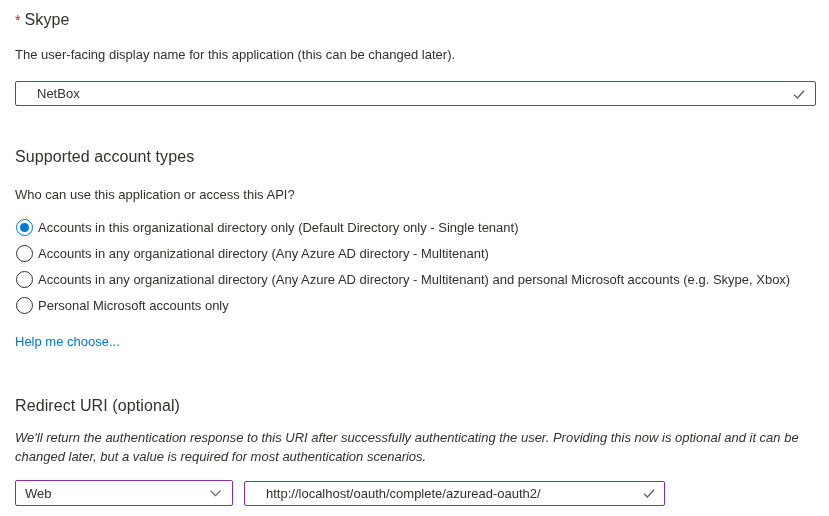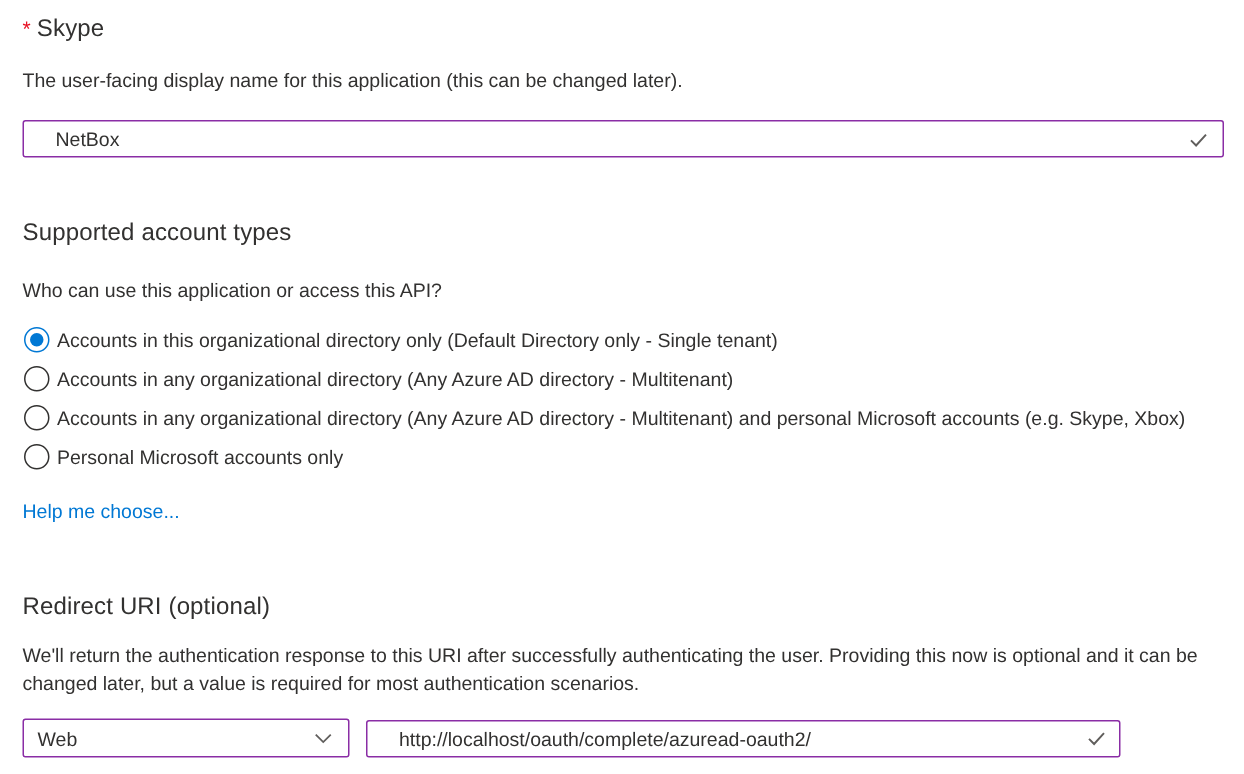--- a/index.html
+++ b/index.html
@@ -64,36 +64,36 @@
   .radio-dot { width: 9px; height: 9px; border-radius: 50%; background: transparent; }
   .radio-row.selected .radio-dot { background: var(--radio-selected); }
   .radio-label { font-size: 13px; color: var(--text); line-height: 17px; }
   .help-link {
     display: inline-block; margin-top: 16px; margin-bottom: 47px;
     font-size: 13px; color: var(--link); text-decoration: none; cursor: pointer;
   }
 
   
   .ru-title { margin-bottom: 13px; }
-  .ru-desc { margin-bottom: 14px; }
+  .ru-desc { margin-bottom: 14px; font-style: italic; }
   .ru-row { display: flex; align-items: center; gap: 11px; }
   .select-box {
     position: relative; width: 218px; height: 26px;
     border: 1px solid var(--dirty-field-border); border-radius: 2px;
     background: #fff; display: flex; align-items: center;
     padding: 0 28px 0 9px; cursor: pointer;
   }
   .select-value { font-size: 13px; color: var(--text); }
   .select-chevron {
     position: absolute; right: 9px; top: 50%; transform: translateY(-50%);
     width: 15px; height: 15px; display: flex; align-items: center; justify-content: center;
     pointer-events: none;
   }
   .uri-wrap { position: relative; }
-  .uri-field { width: 503px; }
+  .uri-field { width: 421px; }
 </style>
 </head>
 <body>
 
 <div class="page">
 
   
   <h3 class="section-title name-title"><span class="asterisk">*</span><span>Skype</span></h3>
 
   <p class="desc name-desc">The user-facing display name for this application (this can be changed later).</p>

